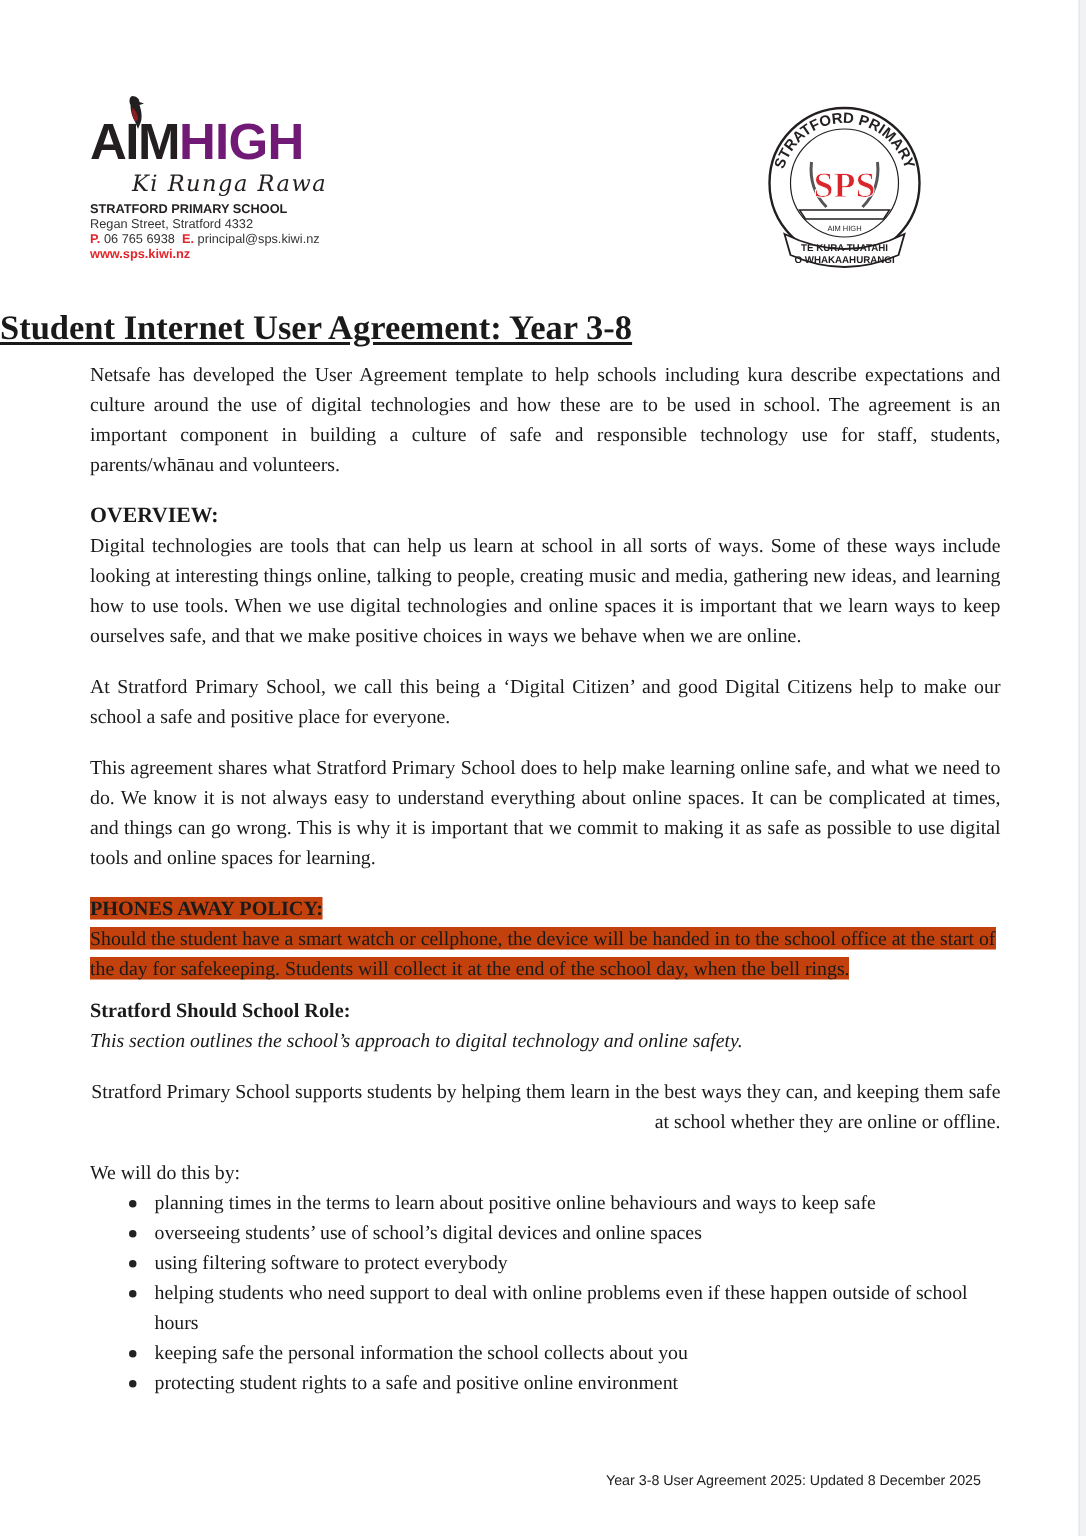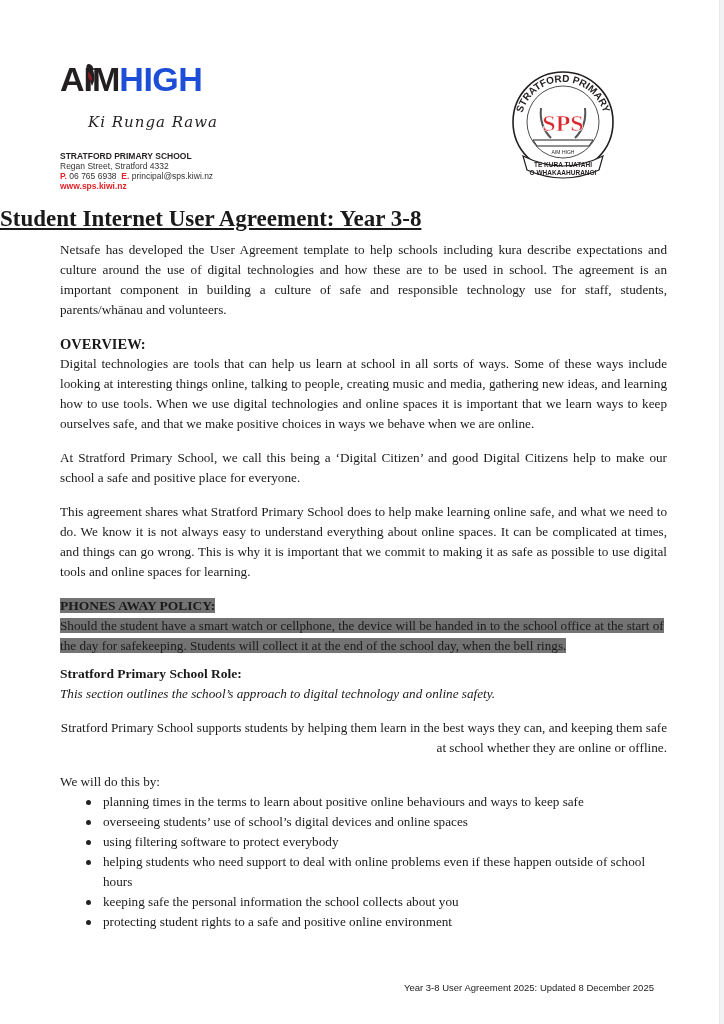--- a/index.html
+++ b/index.html
@@ -3,41 +3,41 @@
 <meta charset="utf-8">
 <style>
   html, body { margin: 0; padding: 0; }
   body {
     width: 724px; height: 1024px; background: #ffffff; position: relative; overflow: hidden;
     font-family: "Liberation Serif", "DejaVu Serif", serif; color: #1a1a1a;
   }
   .edge { position: absolute; top: 0; right: 0; width: 4px; height: 1024px; background: #f1f2f3; border-left: 1px solid #e6e8ea; }
   
   .logo { position: absolute; left: 60px; top: 62px; width: 200px; }
-  .logo-main { display: flex; height: 50px; position: relative; }
+  .logo-main { display: flex; align-items: flex-end; height: 50px; position: relative; }
   .aim { font-family: "Liberation Sans", sans-serif; font-weight: bold; font-size: 34px; color: #231f20; letter-spacing: -1px; line-height: 1; }
-  .high { font-family: "Liberation Sans", sans-serif; font-weight: bold; font-size: 34px; color: #1d4ed8; letter-spacing: -0.5px; line-height: 1; }
+  .high { font-family: "Liberation Sans", sans-serif; font-weight: bold; font-size: 34px; color: #701a75; letter-spacing: -0.5px; line-height: 1; }
   .bird { position: absolute; left: 22px; top: 2px; width: 16px; height: 22px; }
   .tagline { font-family: "DejaVu Serif", serif; font-style: italic; font-size: 15px; color: #231f20; margin: 1px 0 0 28px; letter-spacing: 1px; }
-  .addr { margin-top: 20px; font-family: "Liberation Sans", sans-serif; font-size: 8.5px; line-height: 10px; color: #333; }
+  .addr { margin-top: 3px; font-family: "Liberation Sans", sans-serif; font-size: 8.5px; line-height: 10px; color: #333; }
   .addr .school { font-weight: bold; color: #231f20; font-size: 8.5px; }
   .addr .red { color: #e2252b; font-weight: bold; }
   .addr .web { color: #e2252b; font-weight: bold; }
   .crest { position: absolute; left: 503px; top: 64px; width: 120px; height: 120px; }
   
   .title {
     position: absolute; left: 0; right: 0; top: 206px; 
     font-family: "Liberation Serif", serif; font-weight: bold; font-size: 23px; text-decoration: underline; color: #1a1a1a;
   }
   .content { position: absolute; left: 60px; width: 607px; top: 240px; font-size: 13.2px; line-height: 20px; }
   .content p { margin: 0; text-align: justify; }
   .gap { height: 14px; }
   .h { font-weight: bold; font-size: 14.5px; }
   .h2 { font-weight: bold; font-size: 13.5px; }
-  .hl { background: #737373; }
+  .hl { background: #c2410c; }
   .ital { font-style: italic; }
   ul { margin: 0; padding: 0; list-style: none; }
   li { position: relative; padding-left: 43px; }
   li::before { content: ""; position: absolute; left: 26px; top: 8px; width: 5px; height: 5px; border-radius: 50%; background: #222; }
   .footer { position: absolute; left: 404px; top: 982px; font-family: "Liberation Sans", sans-serif; font-size: 9.5px; color: #222; }
 </style>
 </head>
 <body>
 
 <div class="edge"></div>
@@ -91,21 +91,21 @@
   <div class="h">OVERVIEW:</div>
   <p>Digital technologies are tools that can help us learn at school in all sorts of ways. Some of these ways include looking at interesting things online, talking to people, creating music and media, gathering new ideas, and learning how to use tools. When we use digital technologies and online spaces it is important that we learn ways to keep ourselves safe, and that we make positive choices in ways we behave when we are online.</p>
   <div class="gap"></div>
   <p>At Stratford Primary School, we call this being a ‘Digital Citizen’ and good Digital Citizens help to make our school a safe and positive place for everyone.</p>
   <div class="gap"></div>
   <p>This agreement shares what Stratford Primary School does to help make learning online safe, and what we need to do. We know it is not always easy to understand everything about online spaces.  It can be complicated at times, and things can go wrong. This is why it is important that we commit to making it as safe as possible to use digital tools and online spaces for learning.</p>
   <div class="gap"></div>
   <div class="h2"><span class="hl">PHONES AWAY POLICY:</span></div>
   <p style="text-align:left"><span class="hl">Should the student have a smart watch or cellphone, the device will be handed in to the school office at the start of the day for safekeeping.  Students will collect it at the end of the school day, when the bell rings.</span></p>
   <div class="gap" style="height:8px"></div>
-  <div class="h2">Stratford Primary School Role:</div>
+  <div class="h2">Stratford Should School Role:</div>
   <p class="ital">This section outlines the school’s approach to digital technology and online safety.</p>
   <div class="gap"></div>
   <p style="text-align:right">Stratford Primary School supports students by helping them learn in the best ways they can, and keeping them safe at school whether they are online or offline.</p>
   <div class="gap"></div>
   <p>We will do this by:</p>
   <ul>
     <li>planning times in the terms to learn about positive online behaviours and ways to keep safe</li>
     <li>overseeing students’ use of school’s digital devices and online spaces</li>
     <li>using filtering software to protect everybody</li>
     <li>helping students who need support to deal with online problems even if these happen outside of school hours</li>

